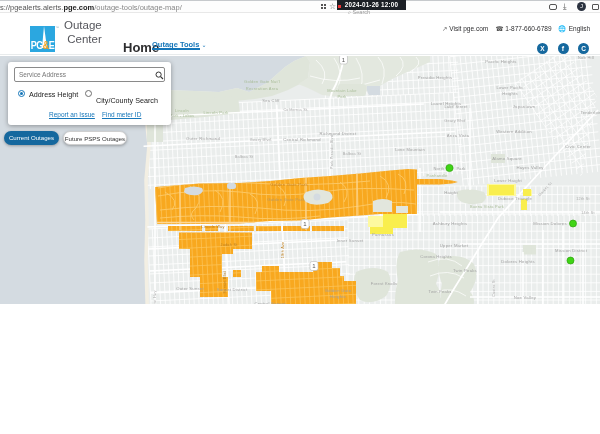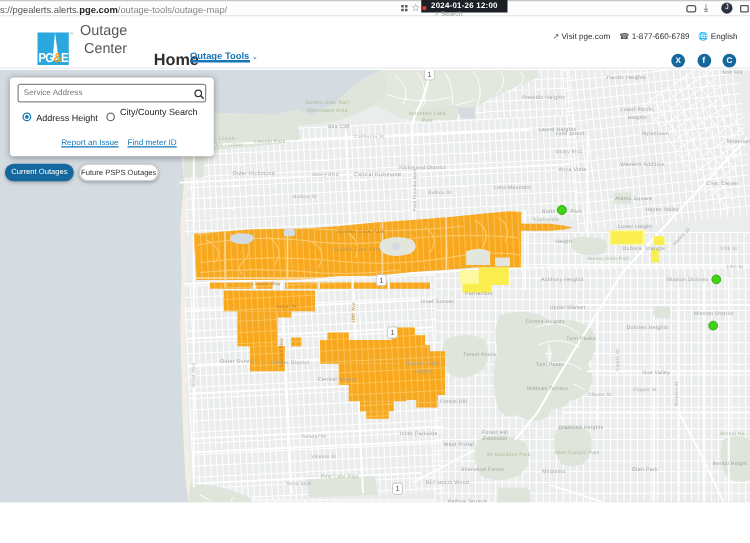--- a/index.html
+++ b/index.html
@@ -1,17 +1,17 @@
 <!DOCTYPE html>
 <html><head>
 <meta charset="utf-8">
 <style>
   * { margin:0; padding:0; box-sizing:border-box; }
   body { font-family:"Liberation Sans", sans-serif; }
-  #page { position:relative; width:600px; height:402px; overflow:hidden; background:#fff; }
+  #page { position:relative; width:600px; height:304px; overflow:hidden; background:#fff; }
   .abs { position:absolute; }
 </style>
 </head>
 <body>
 <div id="page">
 
   <div class="abs" style="left:0;top:0;width:600px;height:13px;background:#fdfdfd;border-top:1px solid #c6c9cc;border-bottom:1px solid #e8e8e8;"></div>
   <div class="abs" style="left:0;top:2.5px;width:340px;height:9px;font-size:7.5px;color:#555;white-space:nowrap;overflow:hidden;">s://pgealerts.alerts.<b style="color:#222">pge.com</b><span style="color:#888">/outage-tools/outage-map/</span></div>
 
   <div class="abs" style="left:321px;top:4px;width:5px;height:5px;">
@@ -287,21 +287,21 @@
   <div class="abs" style="left:14px;top:67px;width:151px;height:15px;border:1px solid #8a8a8a;border-radius:2px;background:#fff;"></div>
   <div class="abs" style="left:19px;top:71px;font-size:6.5px;color:#767676;">Service Address</div>
   <svg class="abs" style="left:155px;top:70.5px;" width="9" height="9" viewBox="0 0 9 9">
       <circle cx="3.6" cy="3.6" r="2.6" fill="none" stroke="#333" stroke-width="1"></circle>
       <line x1="5.6" y1="5.6" x2="8" y2="8" stroke="#333" stroke-width="1.1"></line>
     </svg>
   <div class="abs" style="left:17.5px;top:89.5px;width:7px;height:7px;border-radius:50%;border:1px solid #1576b9;"></div>
   <div class="abs" style="left:19.5px;top:91.5px;width:3px;height:3px;border-radius:50%;background:#1576b9;"></div>
   <div class="abs" style="left:29px;top:89.5px;font-size:7.2px;color:#1b1b1b;">Address Height</div>
   <div class="abs" style="left:85px;top:89.5px;width:7px;height:7px;border-radius:50%;border:1px solid #6f6f6f;background:#fff;"></div>
-  <div class="abs" style="left:96px;top:85px;font-size:7.2px;color:#1b1b1b;">City/County Search</div>
+  <div class="abs" style="left:96px;top:96px;font-size:7.2px;color:#1b1b1b;">City/County Search</div>
   <div class="abs" style="left:49px;top:111px;font-size:6.5px;color:#1576b9;text-decoration:underline;">Report an Issue</div>
   <div class="abs" style="left:102px;top:111px;font-size:6.5px;color:#1576b9;text-decoration:underline;">Find meter ID</div>
 
   <div class="abs" style="left:4px;top:131px;width:55px;height:14px;background:#15689e;border-radius:7px;color:#fff;font-size:6.1px;text-align:center;line-height:14px;white-space:nowrap;box-shadow:0 1px 3px rgba(0,0,0,0.3);">Current Outages</div>
   <div class="abs" style="left:63px;top:131px;width:64px;height:14px;background:#fff;border:0.5px solid #cfcfcf;border-radius:7px;color:#333;font-size:6.1px;text-align:center;line-height:14px;white-space:nowrap;box-shadow:0 1px 3px rgba(0,0,0,0.3);">Future PSPS Outages</div>
 
   <div class="abs" style="left:478px;top:404px;width:122px;height:30px;background:#fff;border-radius:4px 0 0 0;box-shadow:0 0 4px rgba(0,0,0,0.25);"></div>
   <div class="abs" style="left:482px;top:406.5px;font-size:5.8px;font-weight:bold;color:#16262e;letter-spacing:-0.15px;">Customers affected</div>
   <div class="abs" style="left:534.5px;top:407px;width:5.5px;height:5.5px;border-radius:50%;background:#16262e;color:#fff;font-size:4.5px;text-align:center;line-height:5.5px;">i</div>
   <div class="abs" style="left:588px;top:406.5px;font-size:6.2px;color:#1576b9;">Feedback</div>

